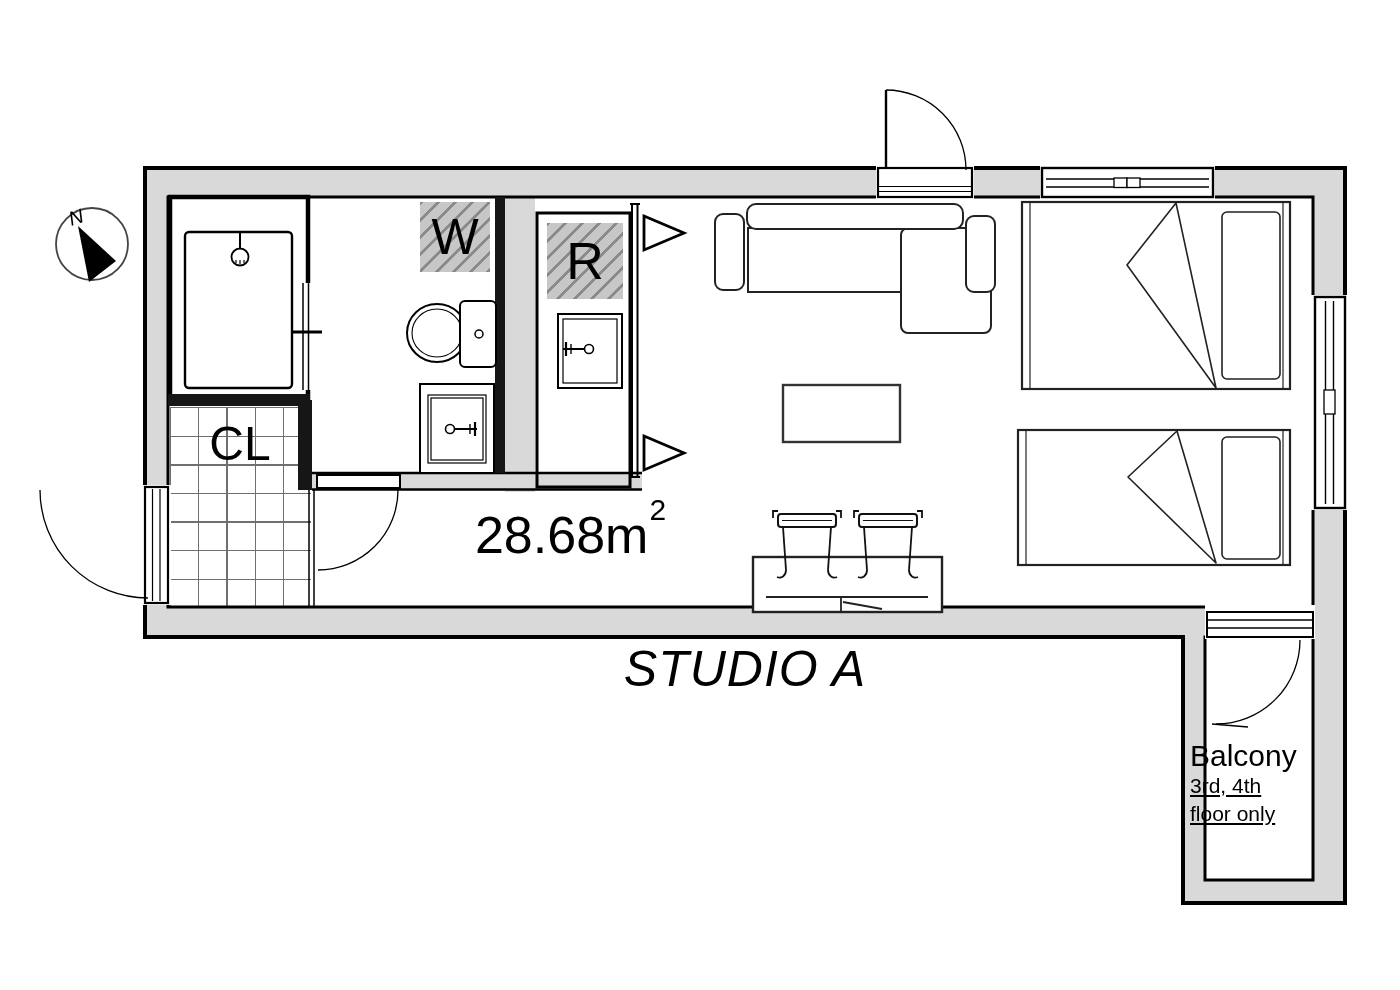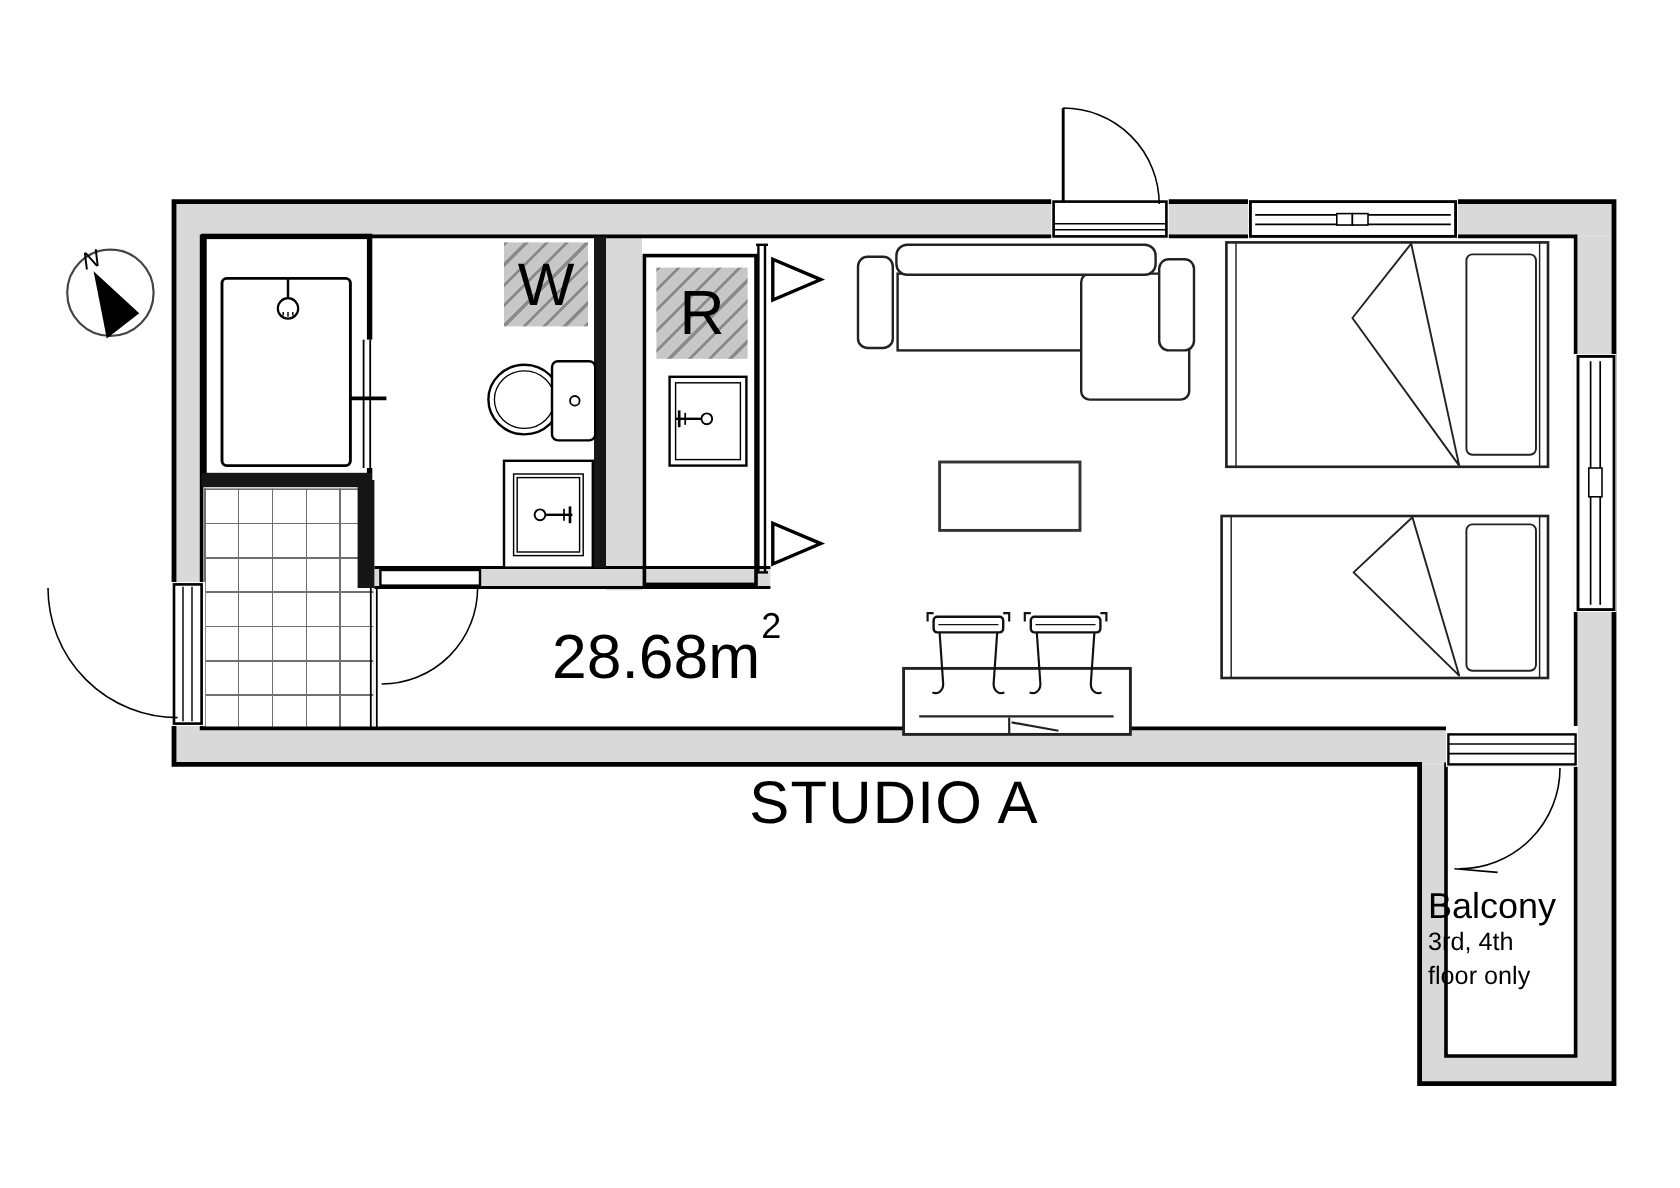--- a/index.html
+++ b/index.html
@@ -16,27 +16,27 @@
     position:absolute;z-index:0;
     background-image:
       repeating-linear-gradient(to right, #6f6f6f 0 1.3px, transparent 1.3px 28.2px),
       repeating-linear-gradient(to bottom, #6f6f6f 0 1.3px, transparent 1.3px 28.6px);
   }
   .label{position:absolute;z-index:3;display:flex;align-items:center;justify-content:center;line-height:1;}
   #lbl-w{left:420px;top:202px;width:70px;height:70px;font-size:50px;}
   #lbl-r{left:547px;top:223px;width:76px;height:76px;font-size:52px;}
   #lbl-cl{left:170px;top:415px;width:140px;height:58px;font-size:48px;}
   #lbl-n{left:58px;top:205px;width:36px;height:24px;font-size:20px;font-style:italic;transform:rotate(-18deg);}
-  #lbl-area{left:460px;top:518px;width:220px;height:60px;font-size:52px;z-index:3;position:absolute;
-            display:flex;align-items:flex-start;white-space:nowrap;}
+  #lbl-area{left:460px;top:505px;width:220px;height:60px;font-size:52px;z-index:3;position:absolute;
+            display:flex;align-items:flex-start;justify-content:center;white-space:nowrap;}
   #lbl-area .sup{font-size:30px;position:relative;top:-12px;left:1px;}
-  #lbl-title{left:590px;top:641px;width:310px;height:56px;font-size:50px;letter-spacing:1px;}
+  #lbl-title{left:590px;top:641px;width:310px;height:56px;font-size:50px;letter-spacing:1px;font-style:italic;}
   #balcony-text{position:absolute;z-index:3;left:1190px;top:739px;width:136px;text-align:left;}
   #balcony-text .name{font-size:30px;line-height:1.1;}
-  #balcony-text .note{font-size:21px;line-height:1.35;}
+  #balcony-text .note{font-size:21px;line-height:1.35;text-decoration:underline;}
 </style>
 </head>
 <body>
 
 <div id="plan">
 
   <div class="hatch" id="hatch-w" style="left:420px;top:202px;width:70px;height:70px;"></div>
   <div class="hatch" id="hatch-r" style="left:547px;top:223px;width:76px;height:76px;"></div>
   <div class="tilegrid" id="cl-grid" style="left:170px;top:407px;width:141px;height:200px;"></div>
 
@@ -224,20 +224,21 @@
 
     <g>
       <circle cx="92" cy="244" r="36" fill="#fff" stroke="#444" stroke-width="1.8"></circle>
       <polygon points="78,226 116,261 89,282" fill="#000"></polygon>
     </g>
   </svg>
 
   <div class="label" id="lbl-n">N</div>
   <div class="label" id="lbl-w">W</div>
   <div class="label" id="lbl-r">R</div>
+  <div class="label" id="lbl-cl">CL</div>
 
   <div id="lbl-area">
     <span>28.68m</span>
       <span class="sup">2</span>
   </div>
 
   <div class="label" id="lbl-title">STUDIO A</div>
 
   <div id="balcony-text">
     <div class="name">Balcony</div>

